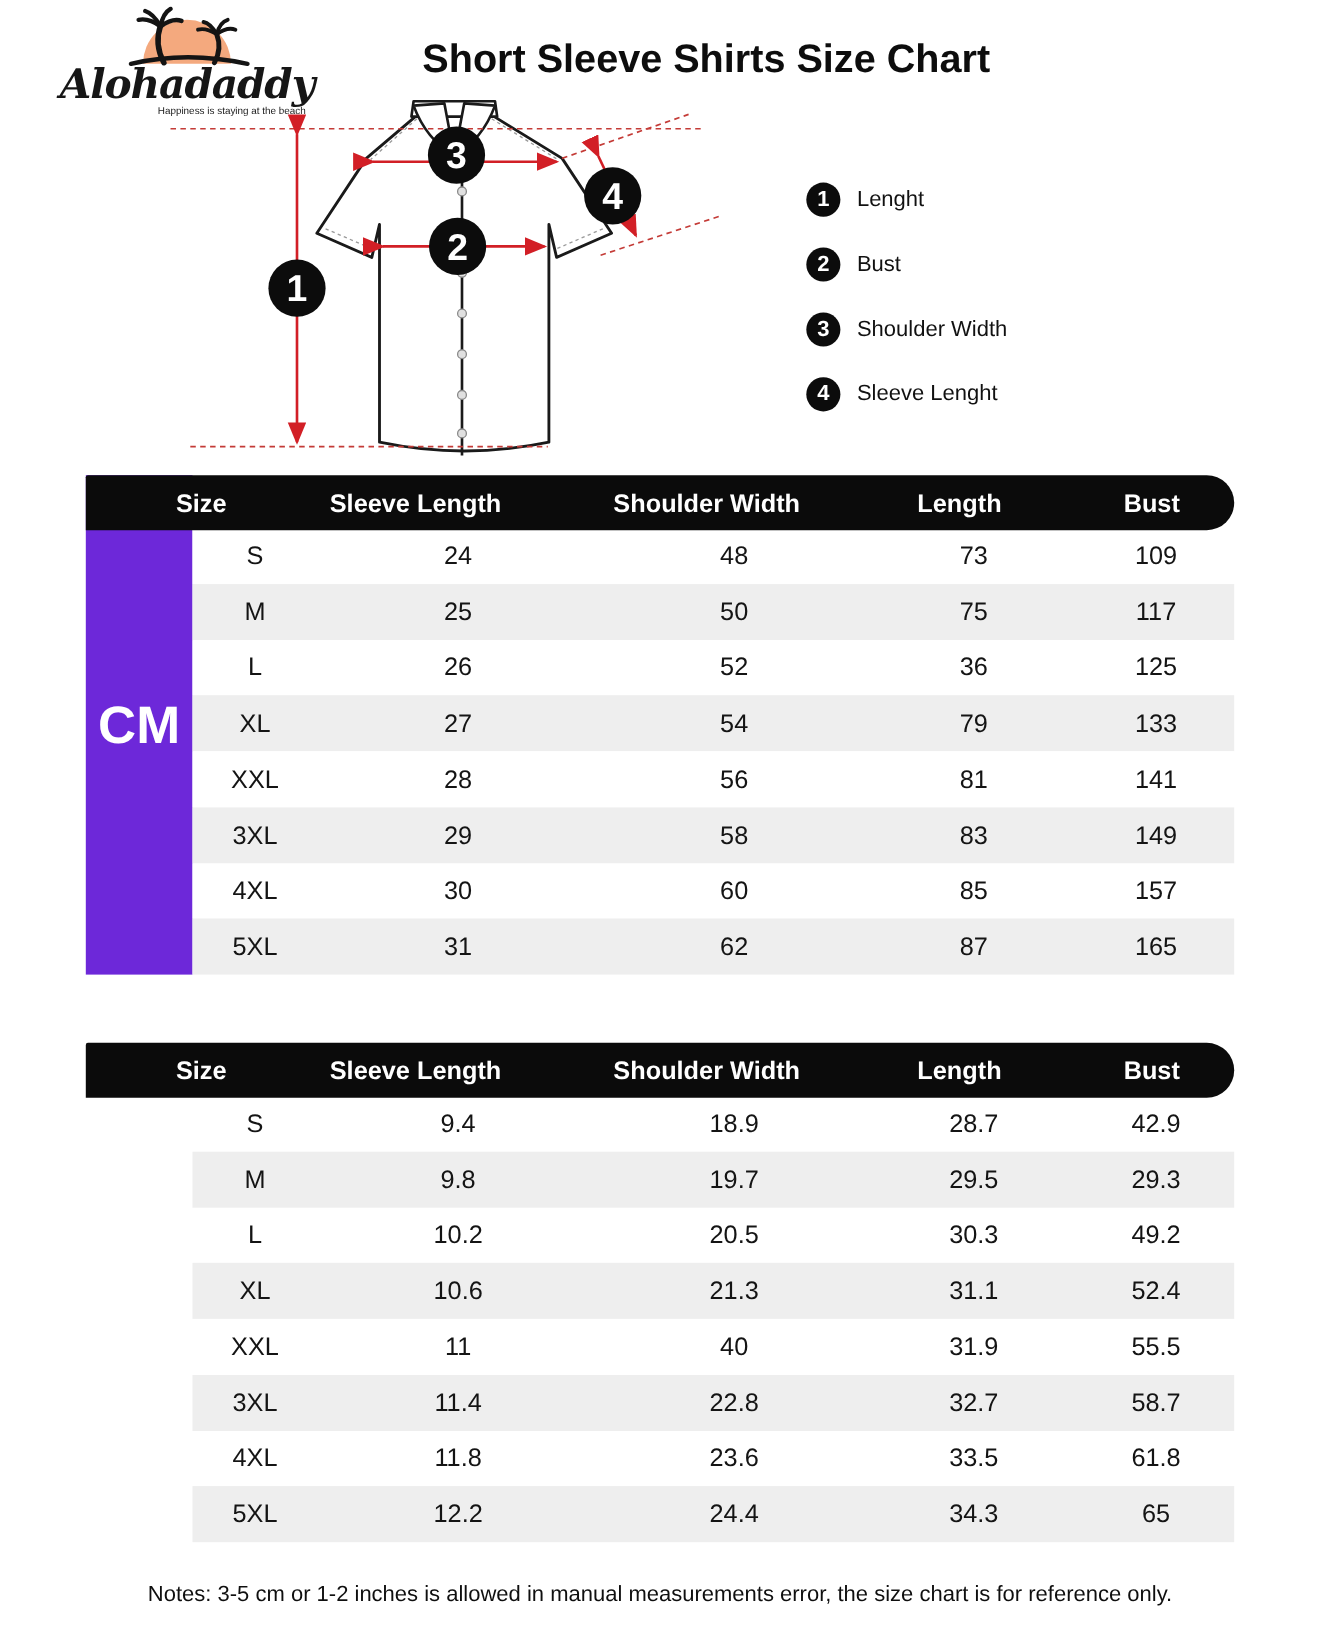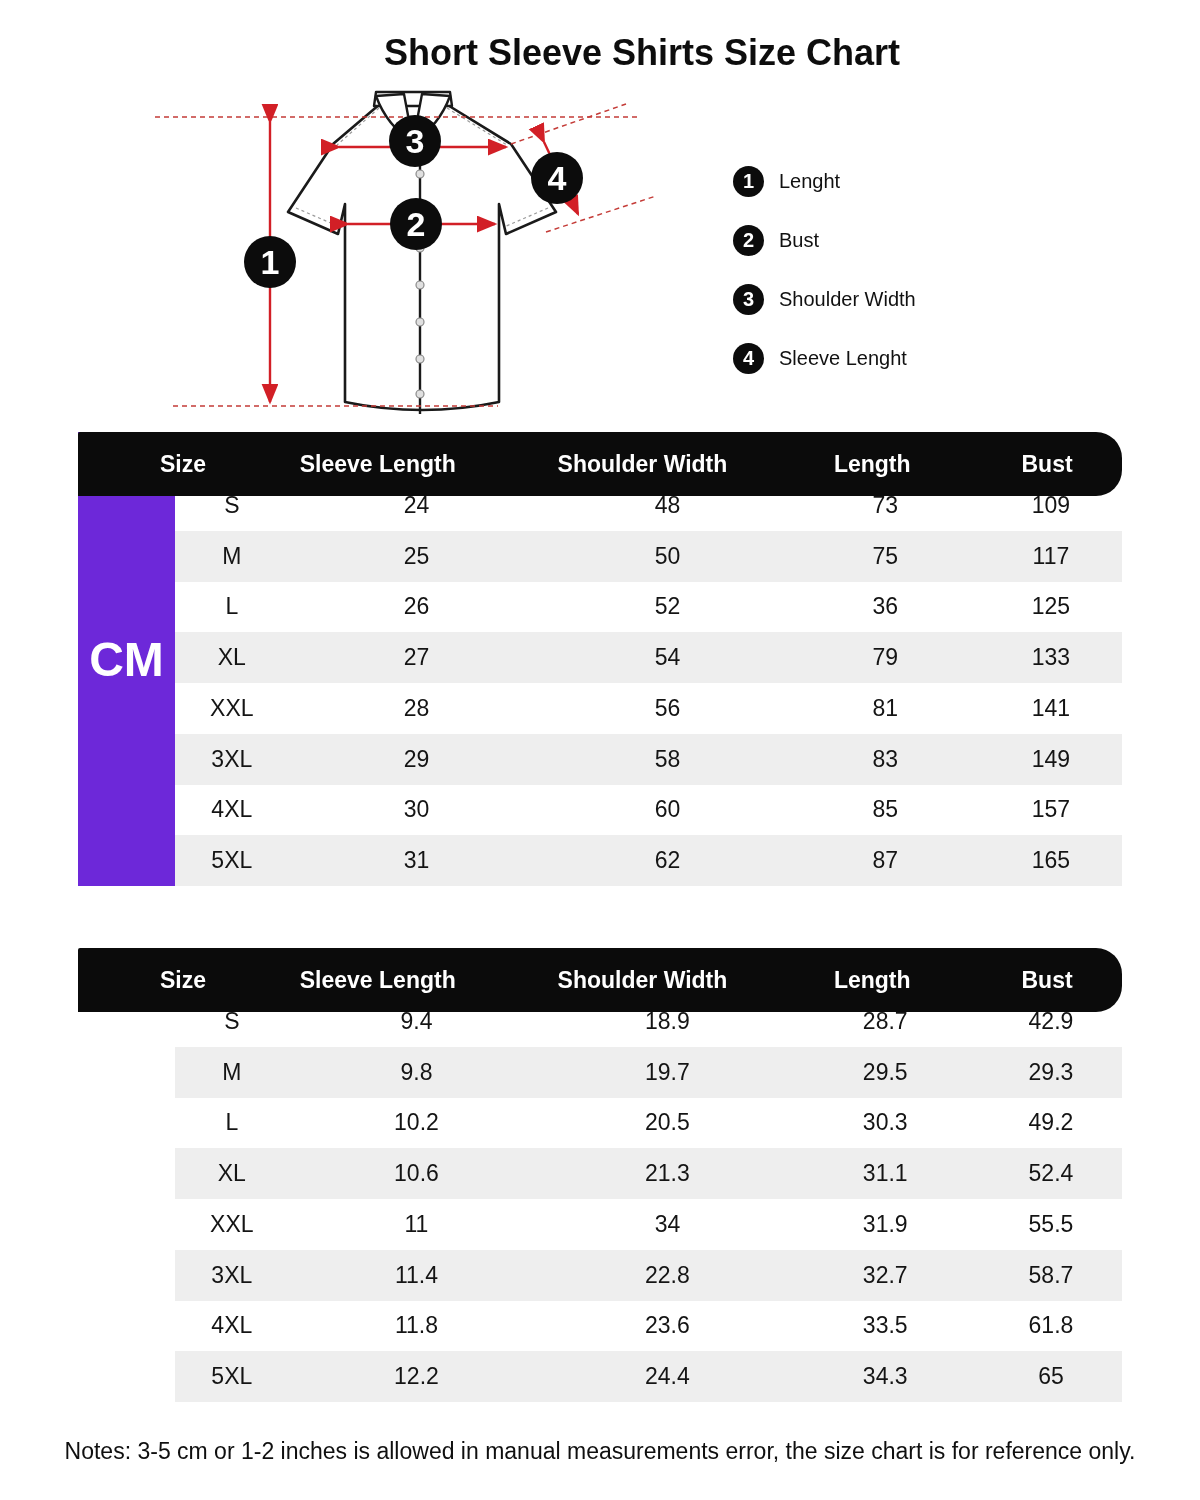--- a/index.html
+++ b/index.html
@@ -40,46 +40,66 @@
 
   .unit-col {
     position:absolute; left:0; top:0; width:97px; height:100%;
     background:#6d28d9; color:#ffffff; font-weight:bold;
     display:flex; align-items:center; justify-content:center;
     font-size:48px; letter-spacing:0px;
   }
   #table-inch .unit-col { font-size:37px; }
 
   .thead {
-    position:relative; z-index:2; height:64px; background:#0b0b0b;
+    position:relative; z-index:2; height:50px; background:#0b0b0b;
     border-radius:2px 26px 26px 0; box-sizing:border-box;
     display:grid; grid-template-columns:12% 27% 26% 20% 15%;
     align-items:center; padding-left:45px;
   }
   .hcell { text-align:center; color:#ffffff; font-weight:bold; font-size:23px; }
 
   .tbody {
     position:absolute; left:97px; right:0; top:48px; bottom:0;
     display:grid; grid-auto-rows:1fr;
   }
   .trow { display:grid; grid-template-columns:12% 27% 26% 20% 15%; align-items:center; background:#ffffff; }
   .trow:nth-child(even) { background:#eeeeee; }
   .tcell { text-align:center; font-size:23px; color:#141414; }
 
   
   .notes {
     position:absolute; top:1438px; left:0; width:1200px;
-    text-align:center; font-size:23px; color:#0f0f0f;
+    text-align:center; font-size:20px; color:#0f0f0f;
   }
 </style>
 </head>
 <body>
 
 <div class="page">
 
+  <div class="logo">
+    <svg width="170" height="56" viewBox="0 0 170 56">
+      <path d="M45,52 A40,40 0 0 1 125,52 Z" fill="#f4a97e"></path>
+      <path d="M34,52 Q85,40 140,52" stroke="#141414" stroke-width="4" fill="none" stroke-linecap="round"></path>
+
+      <path d="M61,17 Q55,34 64,51" stroke="#141414" stroke-width="5" fill="none" stroke-linecap="round"></path>
+      <path d="M61,18 Q50,10 41,12" stroke="#141414" stroke-width="4" fill="none" stroke-linecap="round"></path>
+      <path d="M61,18 Q54,6 47,4" stroke="#141414" stroke-width="4" fill="none" stroke-linecap="round"></path>
+      <path d="M61,18 Q63,6 70,2" stroke="#141414" stroke-width="4" fill="none" stroke-linecap="round"></path>
+      <path d="M61,18 Q72,10 80,13" stroke="#141414" stroke-width="4" fill="none" stroke-linecap="round"></path>
+
+      <path d="M112,25 Q117,38 110,51" stroke="#141414" stroke-width="4.5" fill="none" stroke-linecap="round"></path>
+      <path d="M112,25 Q102,19 95,21" stroke="#141414" stroke-width="3.5" fill="none" stroke-linecap="round"></path>
+      <path d="M112,25 Q106,15 100,14" stroke="#141414" stroke-width="3.5" fill="none" stroke-linecap="round"></path>
+      <path d="M112,25 Q115,14 122,12" stroke="#141414" stroke-width="3.5" fill="none" stroke-linecap="round"></path>
+      <path d="M112,25 Q122,18 129,21" stroke="#141414" stroke-width="3.5" fill="none" stroke-linecap="round"></path>
+    </svg>
+    <div class="brand-name">Alohadaddy</div>
+    <div class="brand-tagline">Happiness is staying at the beach</div>
+  </div>
 
   <div class="page-title">Short Sleeve Shirts Size Chart</div>
 
   <svg class="shirt-svg" width="660" height="348" viewBox="0 0 660 348">
     <defs>
       <marker id="ah" markerWidth="9" markerHeight="8" refX="7.5" refY="3.5" orient="auto" markerUnits="strokeWidth">
         <path d="M0,0 L8.5,3.5 L0,7 Z" fill="#d21f26"></path>
       </marker>
     </defs>
 
@@ -264,21 +284,21 @@
         <div class="trow">
           <div class="tcell">XL</div>
           <div class="tcell">10.6</div>
           <div class="tcell">21.3</div>
           <div class="tcell">31.1</div>
           <div class="tcell">52.4</div>
         </div>
         <div class="trow">
           <div class="tcell">XXL</div>
           <div class="tcell">11</div>
-          <div class="tcell">34</div>
+          <div class="tcell">40</div>
           <div class="tcell">31.9</div>
           <div class="tcell">55.5</div>
         </div>
         <div class="trow">
           <div class="tcell">3XL</div>
           <div class="tcell">11.4</div>
           <div class="tcell">22.8</div>
           <div class="tcell">32.7</div>
           <div class="tcell">58.7</div>
         </div>

